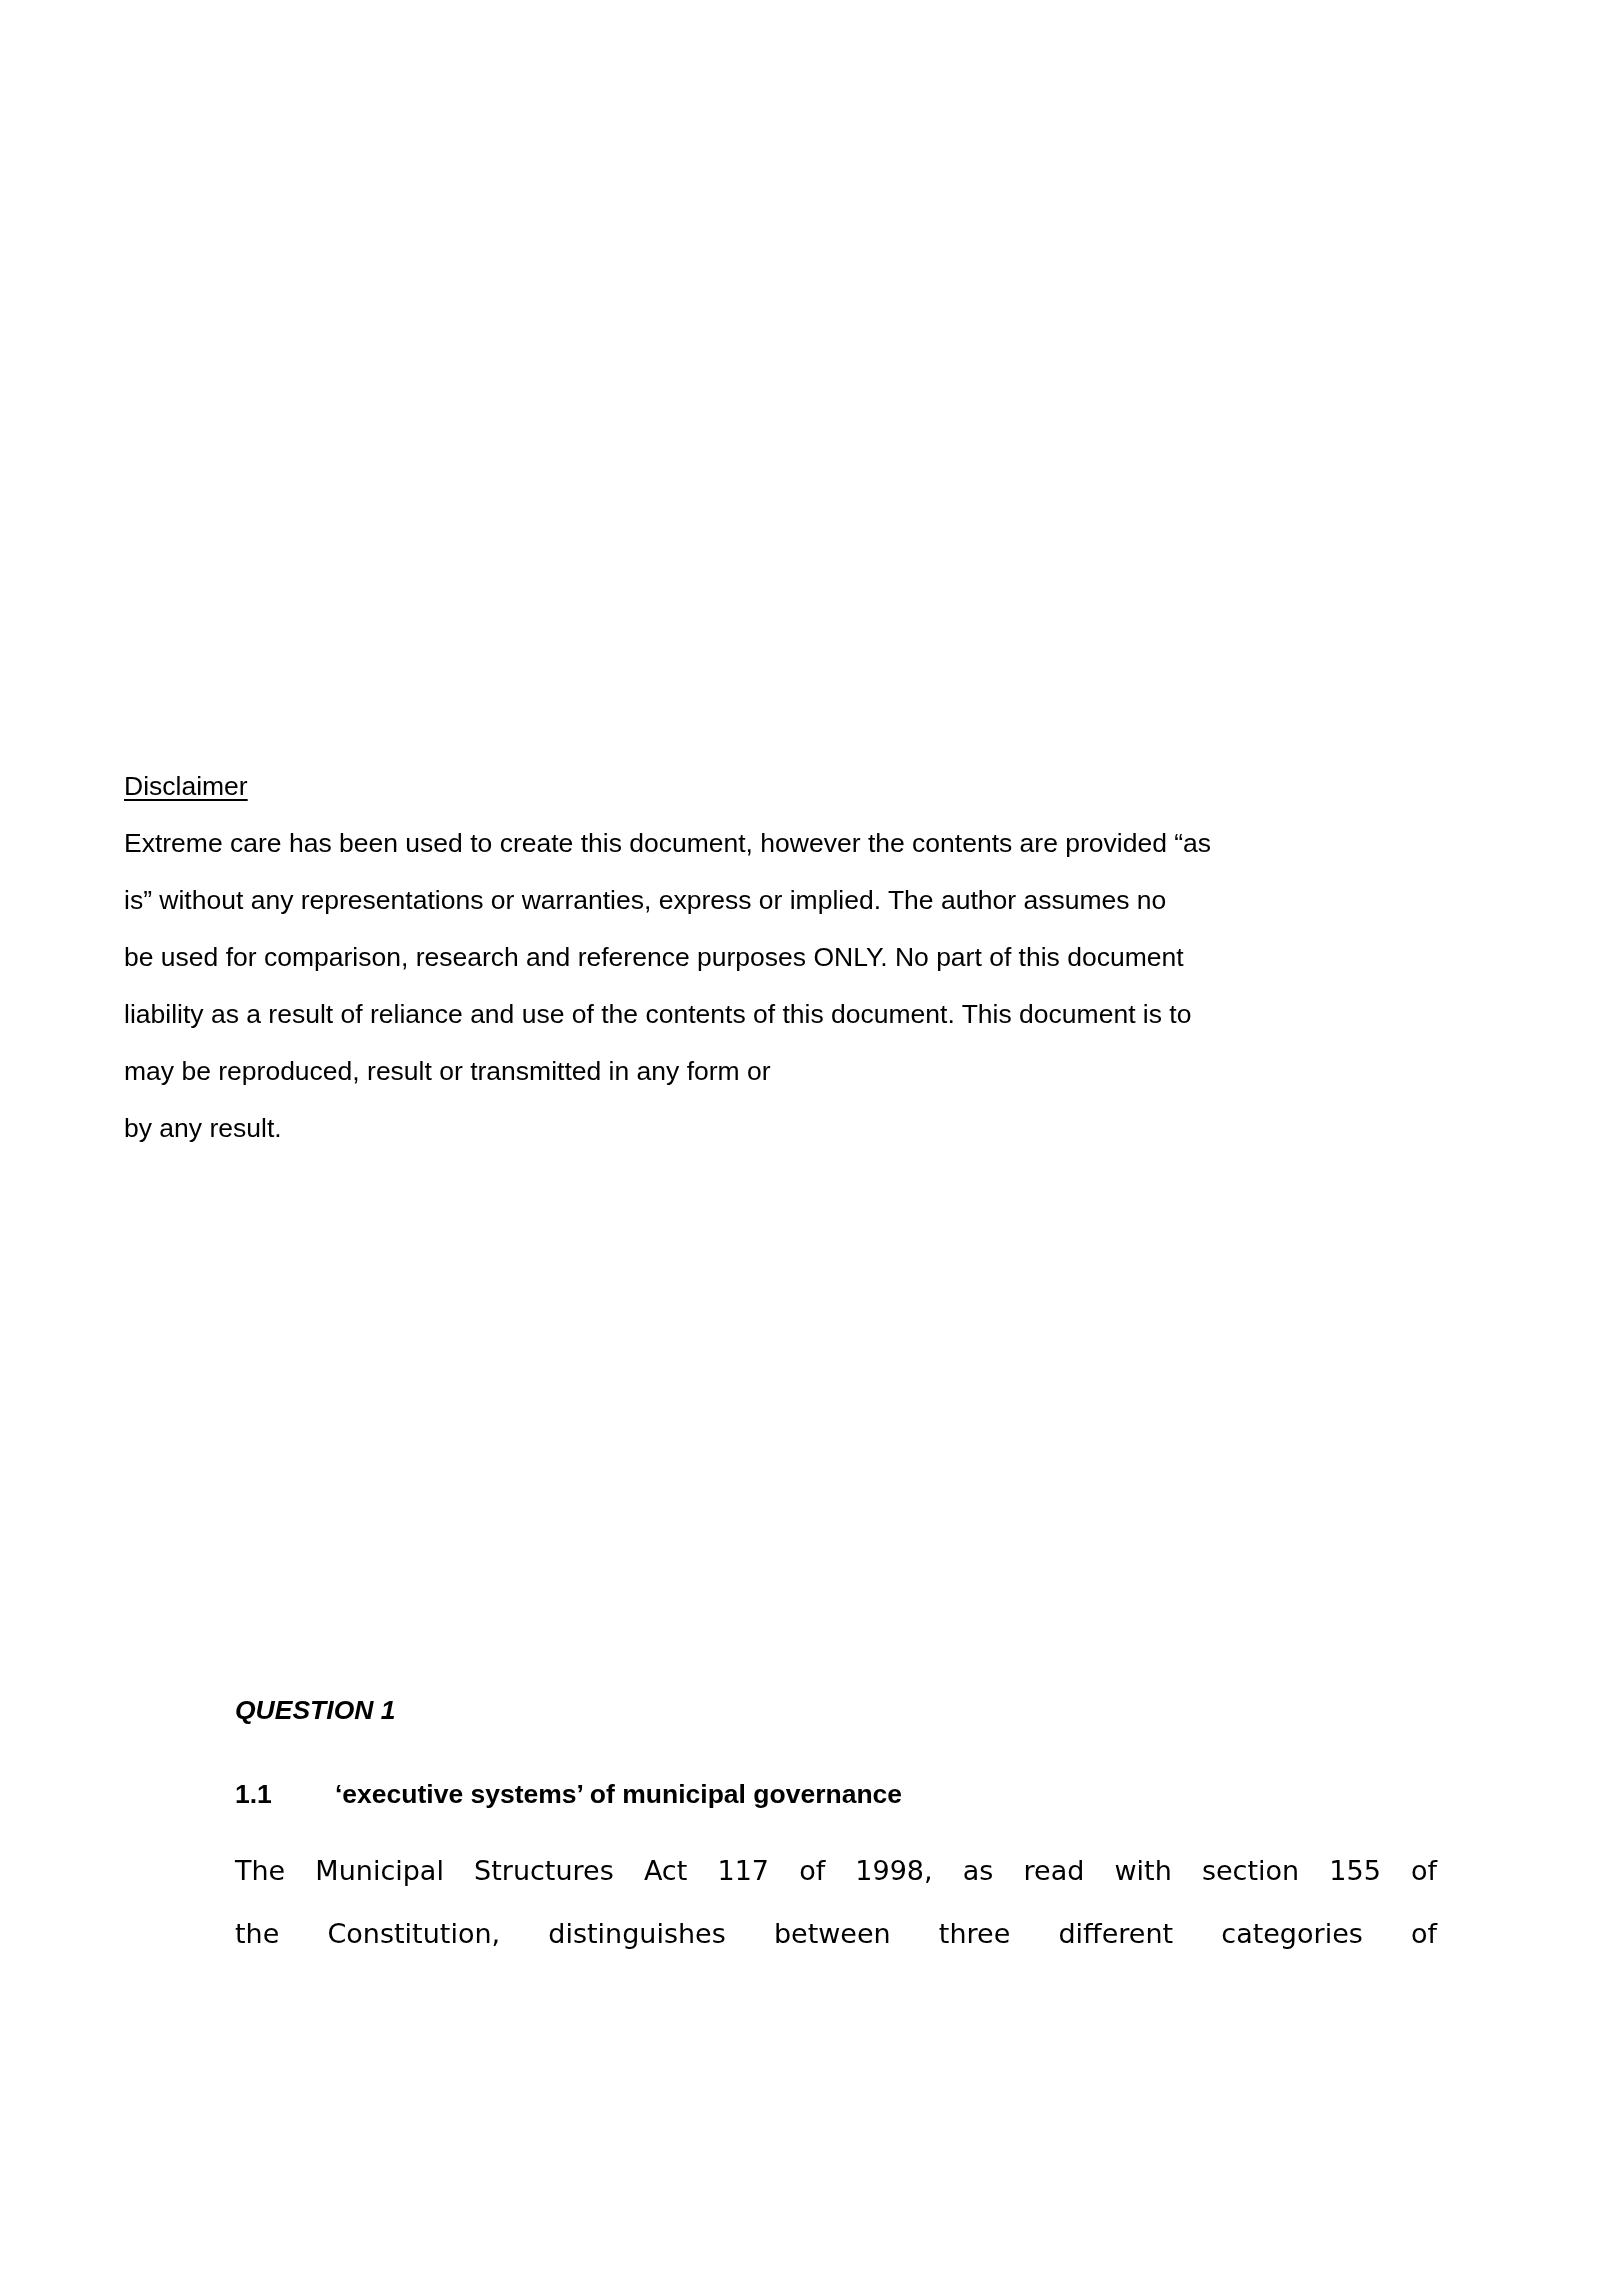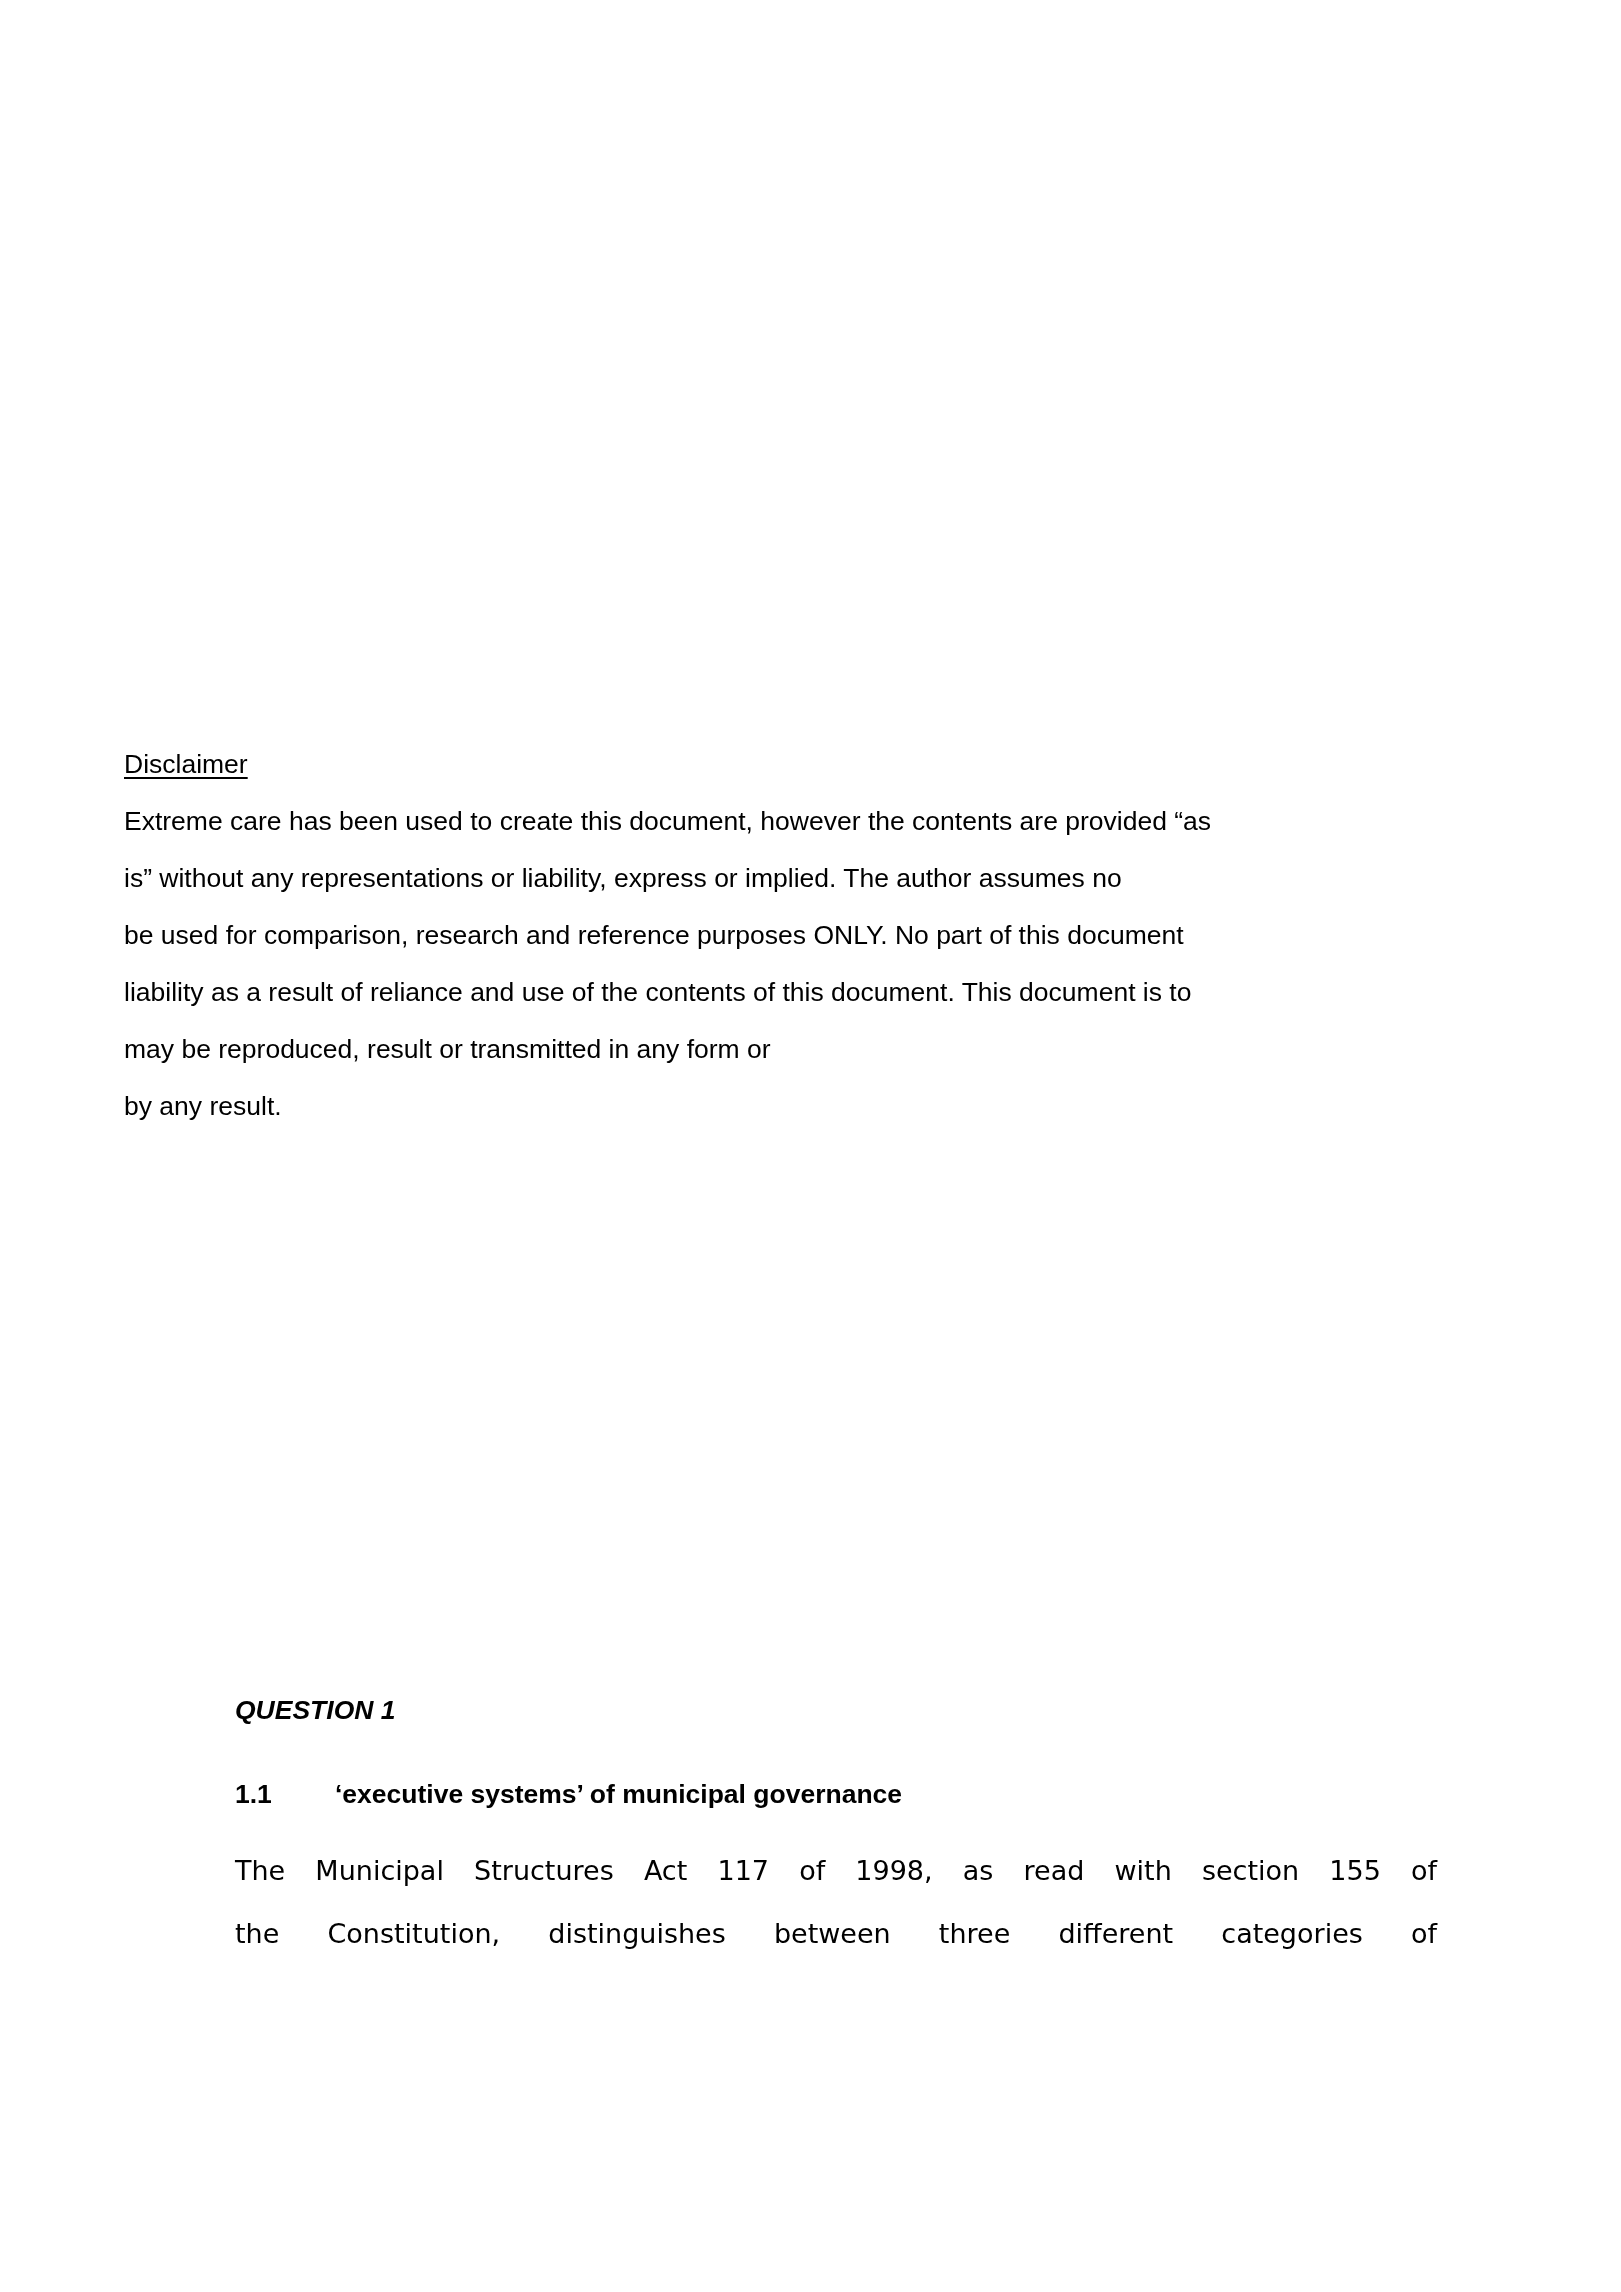--- a/index.html
+++ b/index.html
@@ -14,21 +14,21 @@
     background: #ffffff;
     color: #000000;
     font-family: "Liberation Sans", sans-serif;
     overflow: hidden;
   }
 
   
   .disclaimer {
     position: absolute;
     left: 124px;
-    top: 736px;
+    top: 758px;
     width: 1362px;
     font-size: 26.5px;
     line-height: 57px;
     color: #000000;
   }
   .disclaimer-heading {
     text-decoration: underline;
     text-underline-offset: 3.9px;
   }
   .disclaimer-line {
@@ -82,21 +82,21 @@
   }
 </style>
 </head>
 <body>
 
 <div class="page">
 
   <div class="disclaimer">
     <div class="disclaimer-heading">Disclaimer</div>
     <div class="disclaimer-line">Extreme care has been used to create this document, however the contents are provided “as</div>
-    <div class="disclaimer-line">is” without any representations or liability, express or implied. The author assumes no</div>
+    <div class="disclaimer-line">is” without any representations or warranties, express or implied. The author assumes no</div>
     <div class="disclaimer-line">be used for comparison, research and reference purposes ONLY. No part of this document</div>
     <div class="disclaimer-line">liability as a result of reliance and use of the contents of this document. This document is to</div>
     <div class="disclaimer-line">may be reproduced, result or transmitted in any form or</div>
     <div class="disclaimer-line">by any result.</div>
   </div>
 
   <div class="question">
     <div class="question-heading">QUESTION 1</div>
 
     <div class="item">

